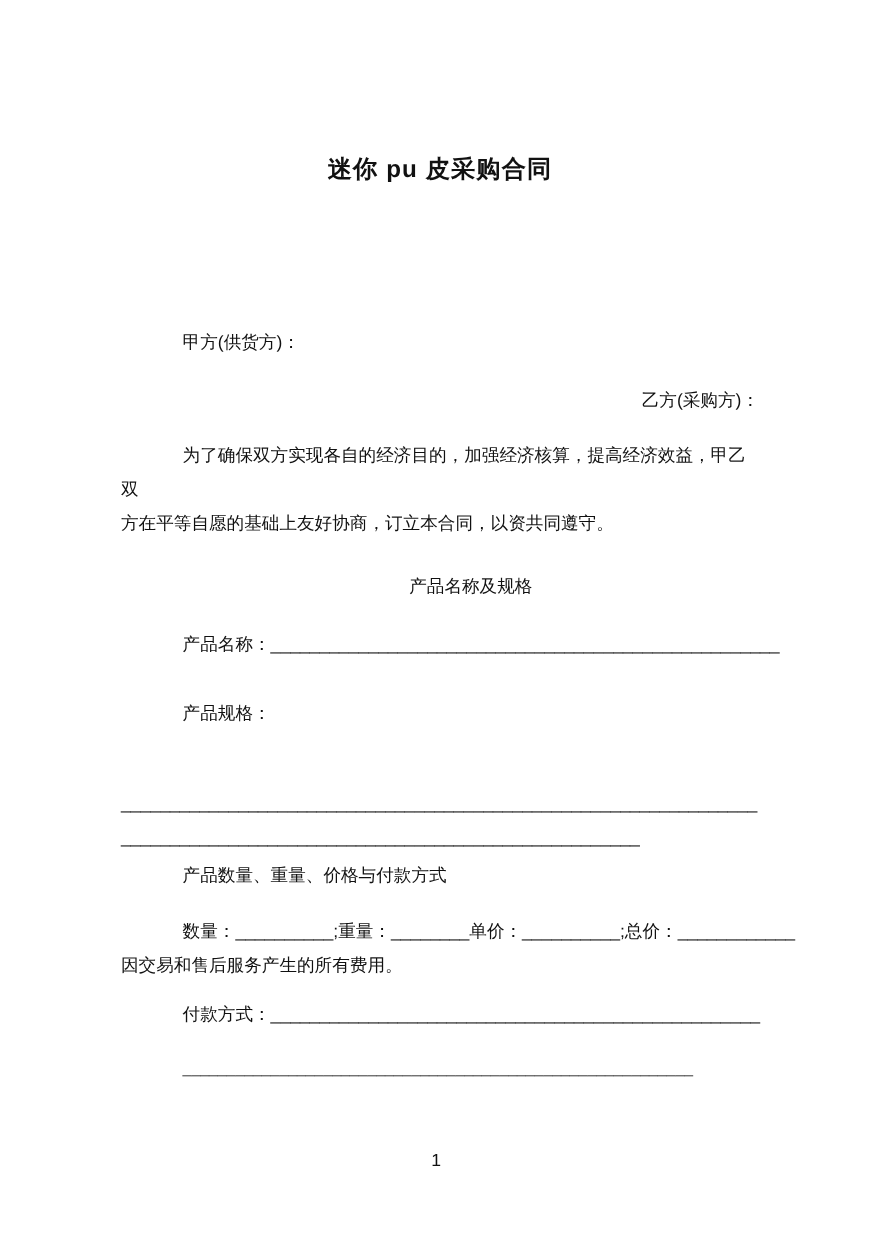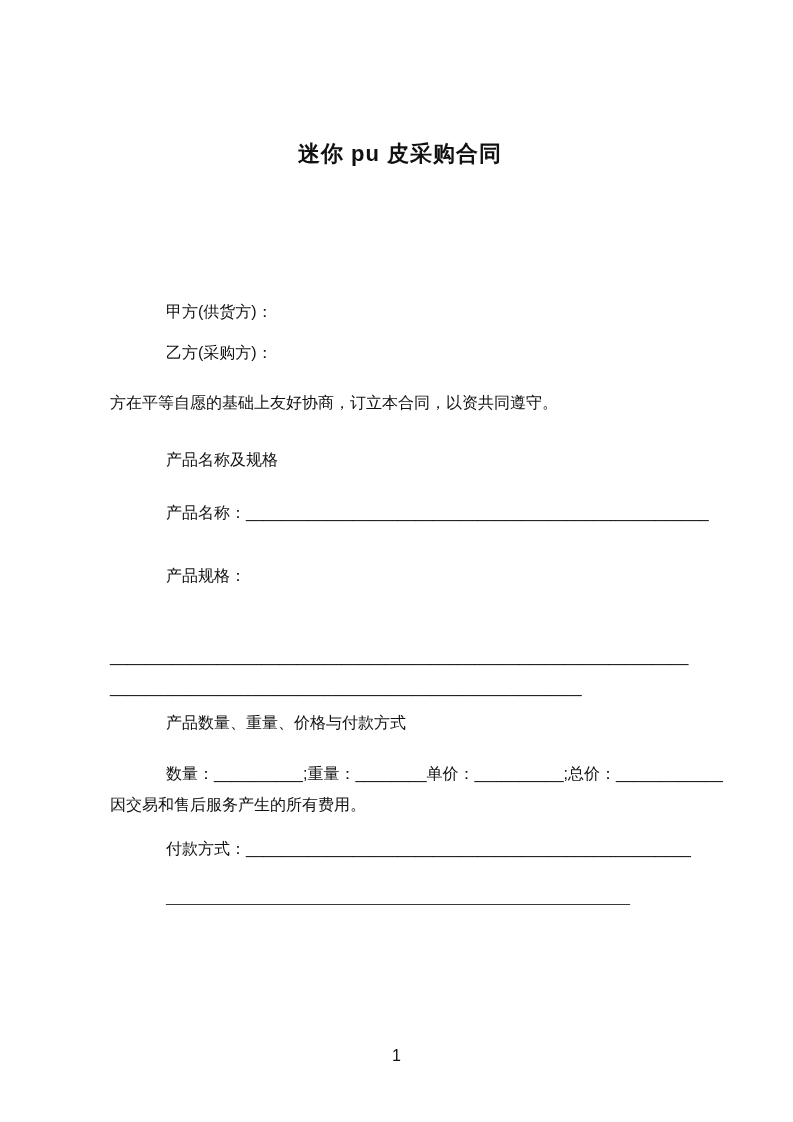--- a/index.html
+++ b/index.html
@@ -36,23 +36,23 @@
   }
   .wrapline {
     font-size: 16px;
     line-height: 31px;
     margin: 0;
   }
   .indent {
     text-indent: 56px;
   }
   .mt-partyA   { margin-top: 126px; }
-  .mt-partyB   { margin-top: 10px; }
+  .mt-partyB   { margin-top: 22px; text-align: right; }
   .mt-intro    { margin-top: 19px; }
-  .mt-sec1     { margin-top: 26px; }
+  .mt-sec1     { margin-top: 26px; text-align: center; }
   .mt-prodname { margin-top: 22px; }
   .mt-prodspec { margin-top: 32px; }
   .mt-blank1   { margin-top: 50px; }
   .mt-sec2     { margin-top: 4px; }
   .mt-qty      { margin-top: 20px; }
   .mt-payment  { margin-top: 13px; }
   .mt-blank3   { margin-top: 18px; font-family: Liberation Serif, serif; }
   .heading {
     font-weight: normal;
   }
@@ -72,20 +72,21 @@
 <div class="page">
   <div class="content">
 
     <h1 class="title">迷你 pu 皮采购合同</h1>
 
     <p class="line indent mt-partyA">甲方(供货方)：</p>
 
     <p class="line indent mt-partyB">乙方(采购方)：</p>
 
     <div class="mt-intro">
+      <div class="wrapline indent">为了确保双方实现各自的经济目的，加强经济核算，提高经济效益，甲乙双</div>
       <div class="wrapline">方在平等自愿的基础上友好协商，订立本合同，以资共同遵守。</div>
     </div>
 
     <p class="line indent heading mt-sec1">产品名称及规格</p>
 
     <p class="line indent mt-prodname"><span>产品名称：</span><span>____________________________________________________</span></p>
 
     <p class="line indent mt-prodspec">产品规格：</p>
 
     <div class="mt-blank1">

